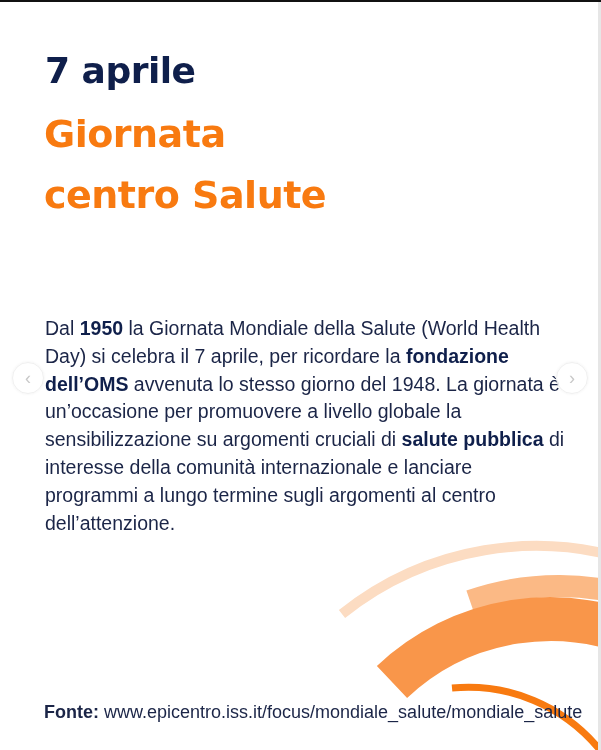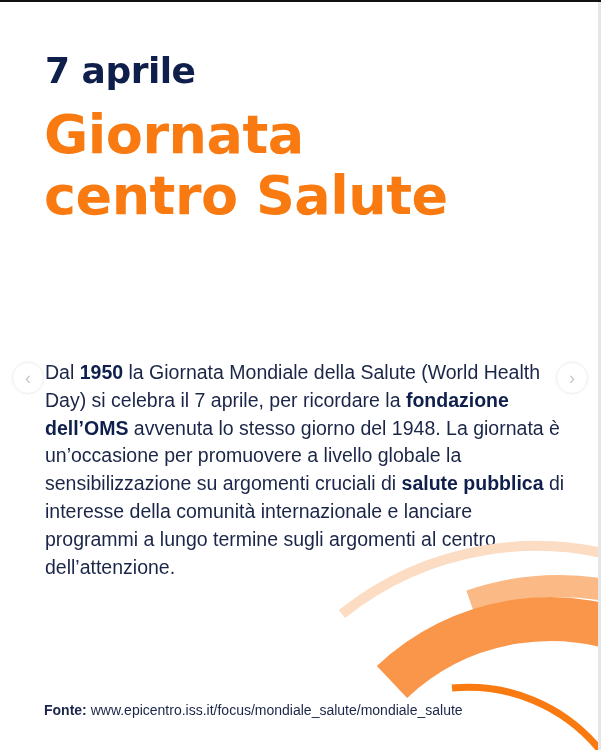--- a/index.html
+++ b/index.html
@@ -12,32 +12,32 @@
     .right-scroll { position: absolute; right: 0; top: 2px; width: 3px; height: 748px; background: #e6e6e6; }
     .slide { position: absolute; left: 0; top: 2px; width: 598px; height: 748px; background: #fff; overflow: hidden; }
     .date {
       position: absolute; left: 45px; top: 48px;
       font-family: "DejaVu Sans", sans-serif; font-weight: bold;
       font-size: 36px; letter-spacing: -0.5px; color: #0f1f4b;
     }
     .title {
       position: absolute; left: 44px; top: 102px; margin: 0;
       font-family: "DejaVu Sans", sans-serif; font-weight: bold;
-      font-size: 54px; line-height: 61px; letter-spacing: -0.5px; color: #f87a10;
+      font-size: 38px; line-height: 61px; letter-spacing: -0.5px; color: #f87a10;
     }
     .title span { display: block; white-space: nowrap; }
     .body-text {
       position: absolute; left: 45px; top: 313px; width: 520px;
       font-family: "Liberation Sans", sans-serif;
-      font-size: 19.5px; line-height: 27.8px; color: #1b2547; margin-top: 44px;
+      font-size: 19.5px; line-height: 27.8px; color: #1b2547;
     }
     .body-text b { font-weight: bold; color: #0f1f4b; }
     .source {
       position: absolute; left: 44px; top: 700px;
-      font-size: 14px; color: #1b2547; white-space: nowrap;
+      font-size: 18px; color: #1b2547; white-space: nowrap;
     }
     .source b { font-weight: bold; }
     .arcs { position: absolute; left: 0; top: 0; }
     .nav-btn {
       position: absolute; width: 30px; height: 30px; border-radius: 50%;
       background: rgba(255,255,255,0.85); border: 1px solid #f0f0f0;
       box-shadow: 0 0 3px rgba(0,0,0,0.06);
       display: flex; align-items: center; justify-content: center;
       color: #c8c8c8; font-size: 18px; cursor: pointer;
     }

